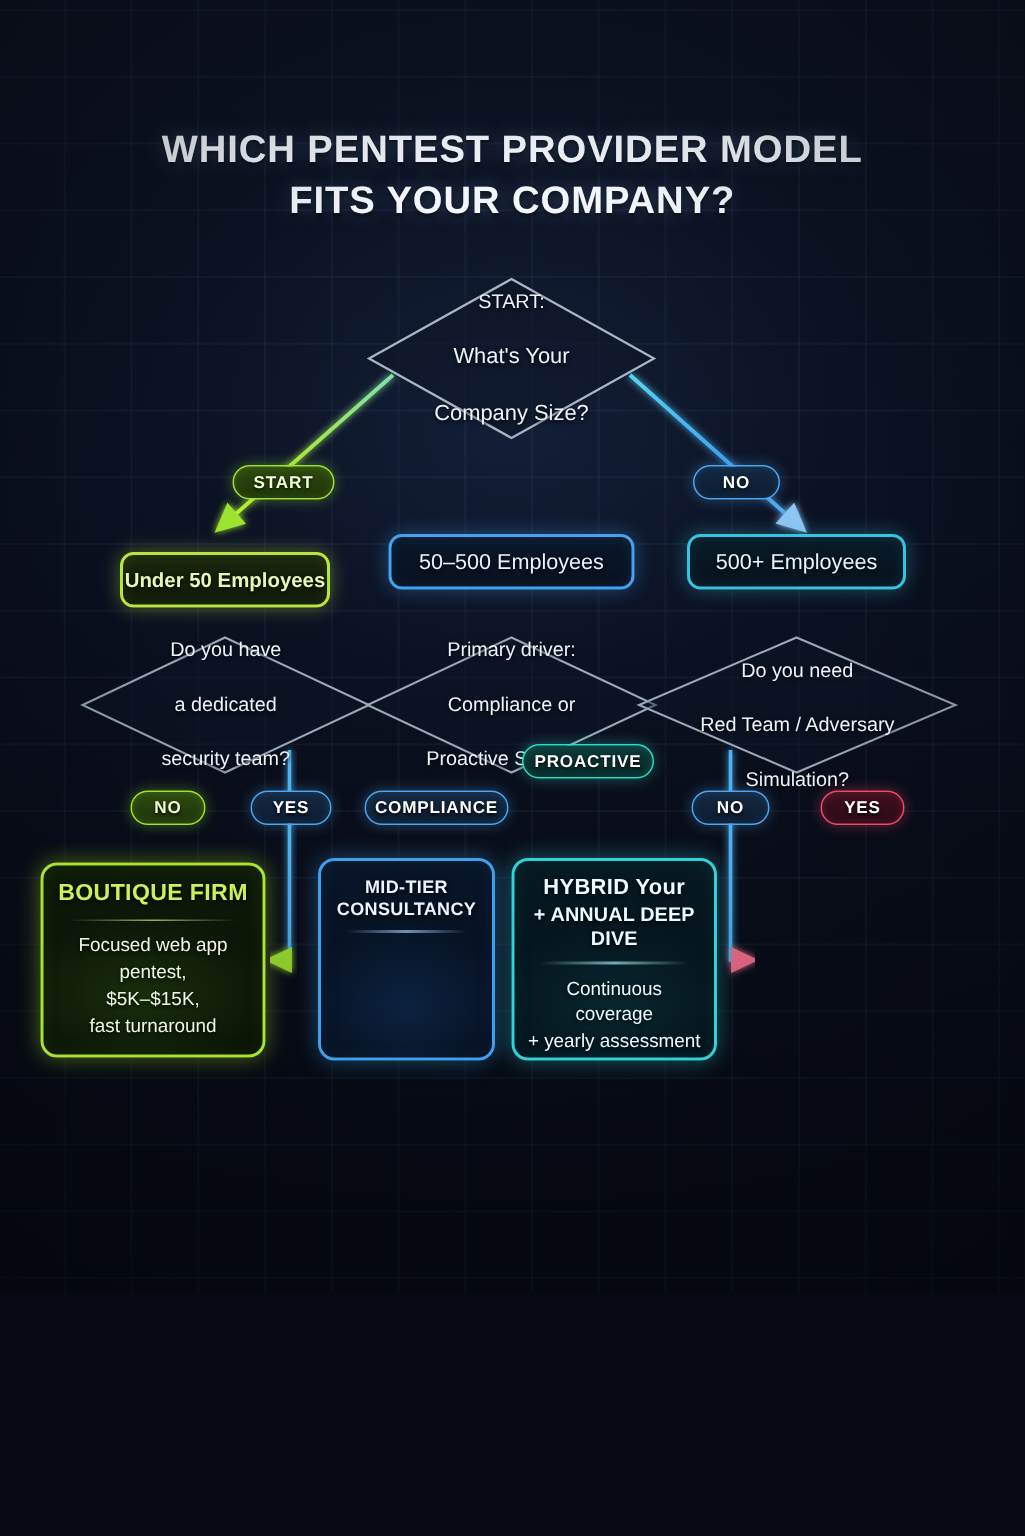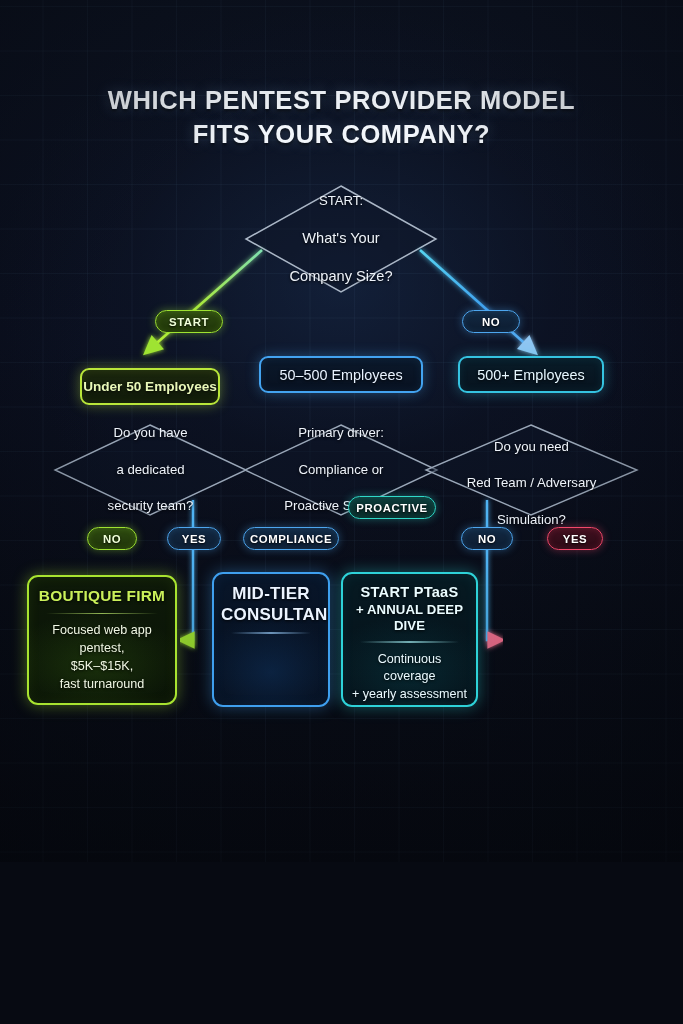--- a/index.html
+++ b/index.html
@@ -148,21 +148,21 @@
   .card.lime .rule{background:linear-gradient(90deg,rgba(168,227,48,0),rgba(190,235,110,.75),rgba(168,227,48,0));}
   .card.lime .cbody{color:#f0f7e4;}
 
   .card.blue{
     border:2.2px solid #3f9fee;
     background:
       radial-gradient(ellipse 90% 60% at 50% 75%, rgba(18,60,110,.42), rgba(0,0,0,0) 72%),
       linear-gradient(180deg,rgba(8,22,42,.96),rgba(6,14,28,.97));
     box-shadow:0 0 15px rgba(63,159,238,.40), inset 0 0 13px rgba(63,159,238,.08);
   }
-  .card.blue .ctitle{color:#ecf4ff;font-size:17px;}
+  .card.blue .ctitle{color:#ecf4ff;font-size:12px;}
   .card.blue .rule{background:linear-gradient(90deg,rgba(63,159,238,0),rgba(150,200,245,.70),rgba(63,159,238,0));}
   .card.blue .cbody{color:#eef5ff;}
 
   .card.teal{
     border:2.2px solid #2ed2d8;
     background:
       radial-gradient(ellipse 90% 60% at 50% 75%, rgba(10,70,80,.40), rgba(0,0,0,0) 72%),
       linear-gradient(180deg,rgba(6,26,34,.96),rgba(5,16,24,.97));
     box-shadow:0 0 15px rgba(46,210,216,.40), inset 0 0 13px rgba(46,210,216,.08);
   }
@@ -341,21 +341,21 @@
   <div class="card blue" style="left:212px;top:572px;width:118px;height:135px;">
     <div class="ctitle">
       <span>MID-TIER</span>
       <span class="sub">CONSULTANCY</span>
     </div>
     <div class="rule"></div>
   </div>
 
   <div class="card teal" style="left:341px;top:572px;width:137px;height:135px;">
     <div class="ctitle">
-      <span>START PTaaS</span>
+      <span>HYBRID Your</span>
       <span class="sub">+ ANNUAL DEEP DIVE</span>
     </div>
     <div class="rule"></div>
     <div class="cbody">Continuous coverage
 + yearly assessment
 $60K–$100K/year</div>
   </div>
 
 
   <div id="vign"></div>

